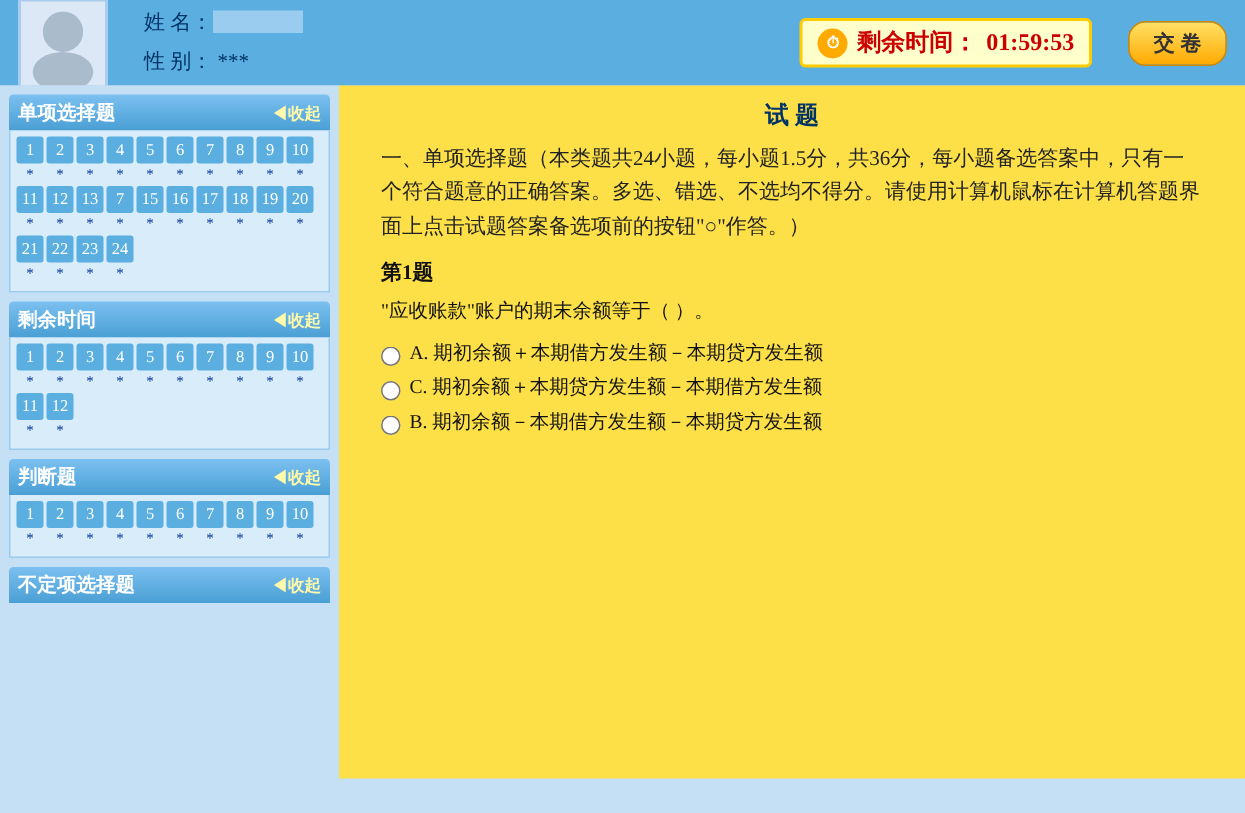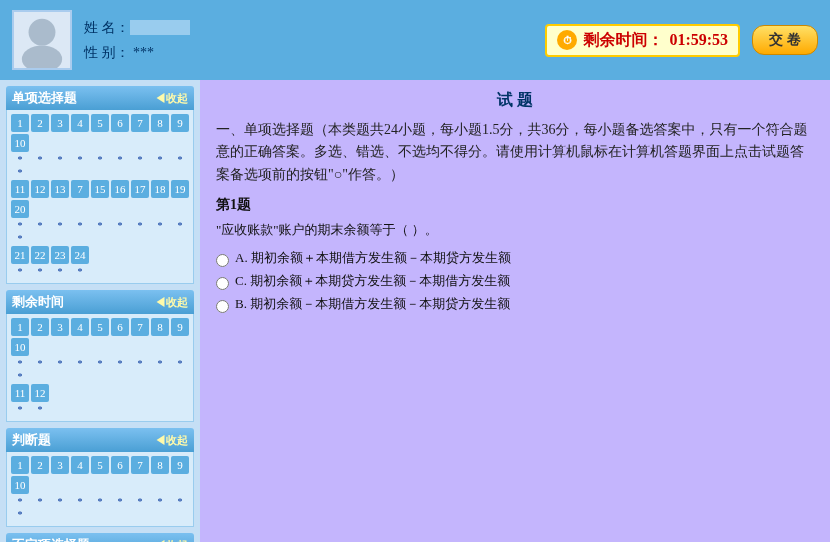--- a/index.html
+++ b/index.html
@@ -11,22 +11,22 @@
       overflow: hidden;
       font-size: 13px;
     }
 
     
     .header {
       background: #5baee0;
       display: flex;
       align-items: center;
       padding: 8px 12px;
-      height: 80px;
-      gap: 12px;
+      height: 57px;
+      gap: 24px;
     }
     .avatar-box {
       width: 60px;
       height: 60px;
       background: #dce8f5;
       border: 2px solid #aaccee;
       display: flex;
       align-items: center;
       justify-content: center;
     }
@@ -71,21 +71,21 @@
     }
 
     
     .main {
       display: flex;
       height: calc(542px - 80px);
     }
 
     
     .left-panel {
-      width: 200px;
+      width: 226px;
       background: #c5dff5;
       padding: 6px;
       overflow-y: auto;
       flex-shrink: 0;
     }
 
     .section-header {
       background: linear-gradient(to bottom, #7bc0f0, #4a9fd4);
       color: white;
       text-align: center;
@@ -132,22 +132,22 @@
     .q-star {
       font-size: 10px;
       color: #003399;
       text-align: center;
       width: 18px;
     }
 
     
     .right-panel {
       flex: 1;
-      background: #c4b5fd;
-      padding: 10px 16px;
+      background: #fde047;
+      padding: 10px 28px;
       overflow-y: auto;
     }
 
     .exam-title {
       font-size: 16px;
       font-weight: bold;
       color: #003366;
       margin-bottom: 8px;
       text-align: center;
     }

